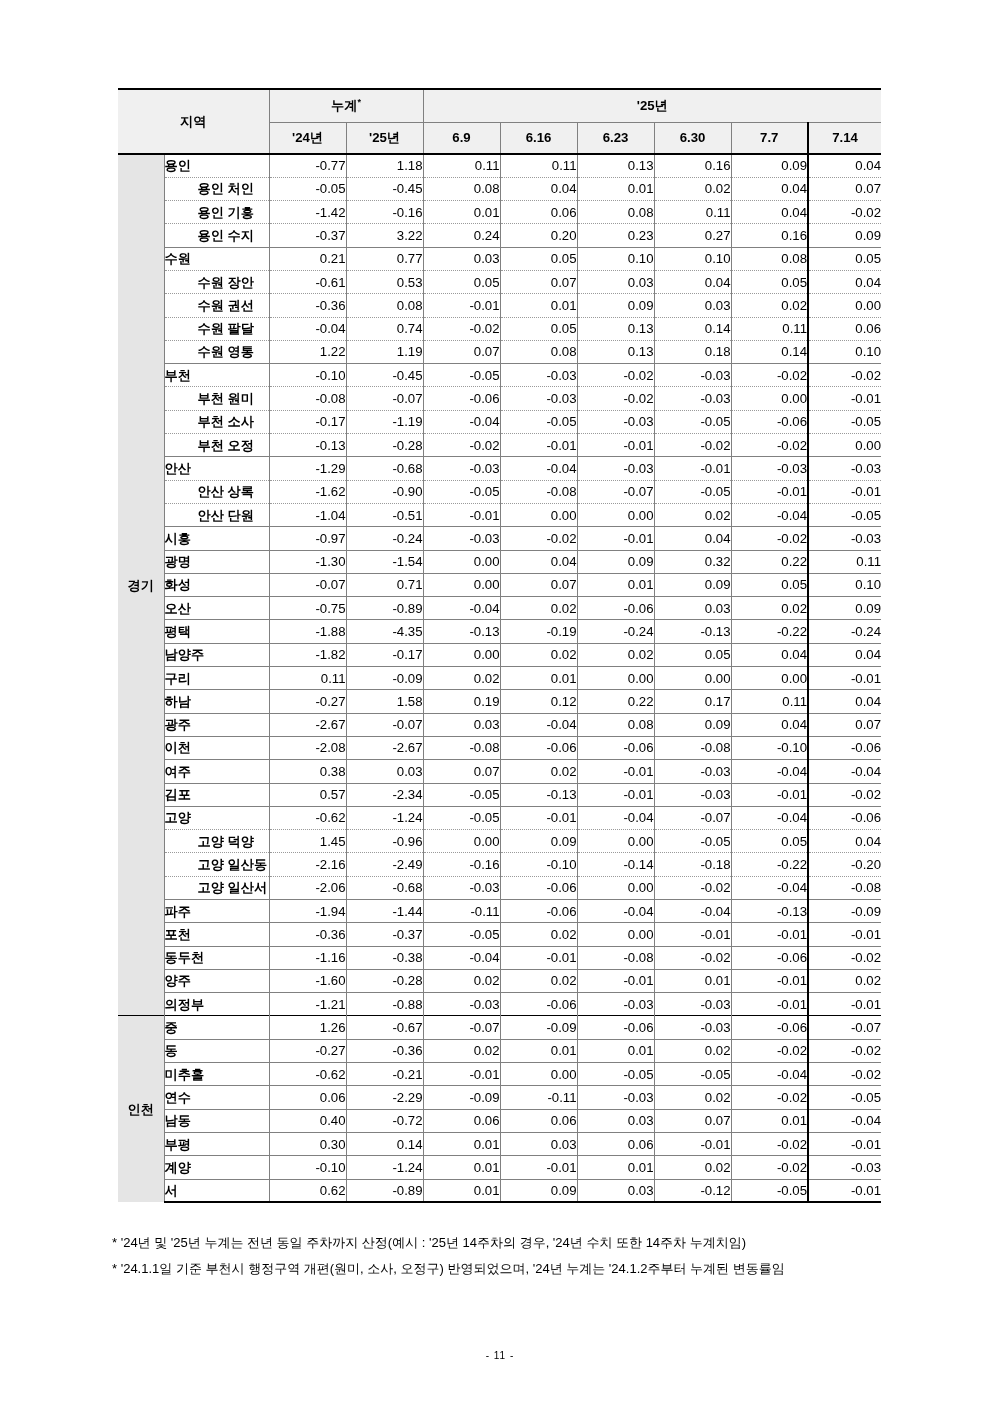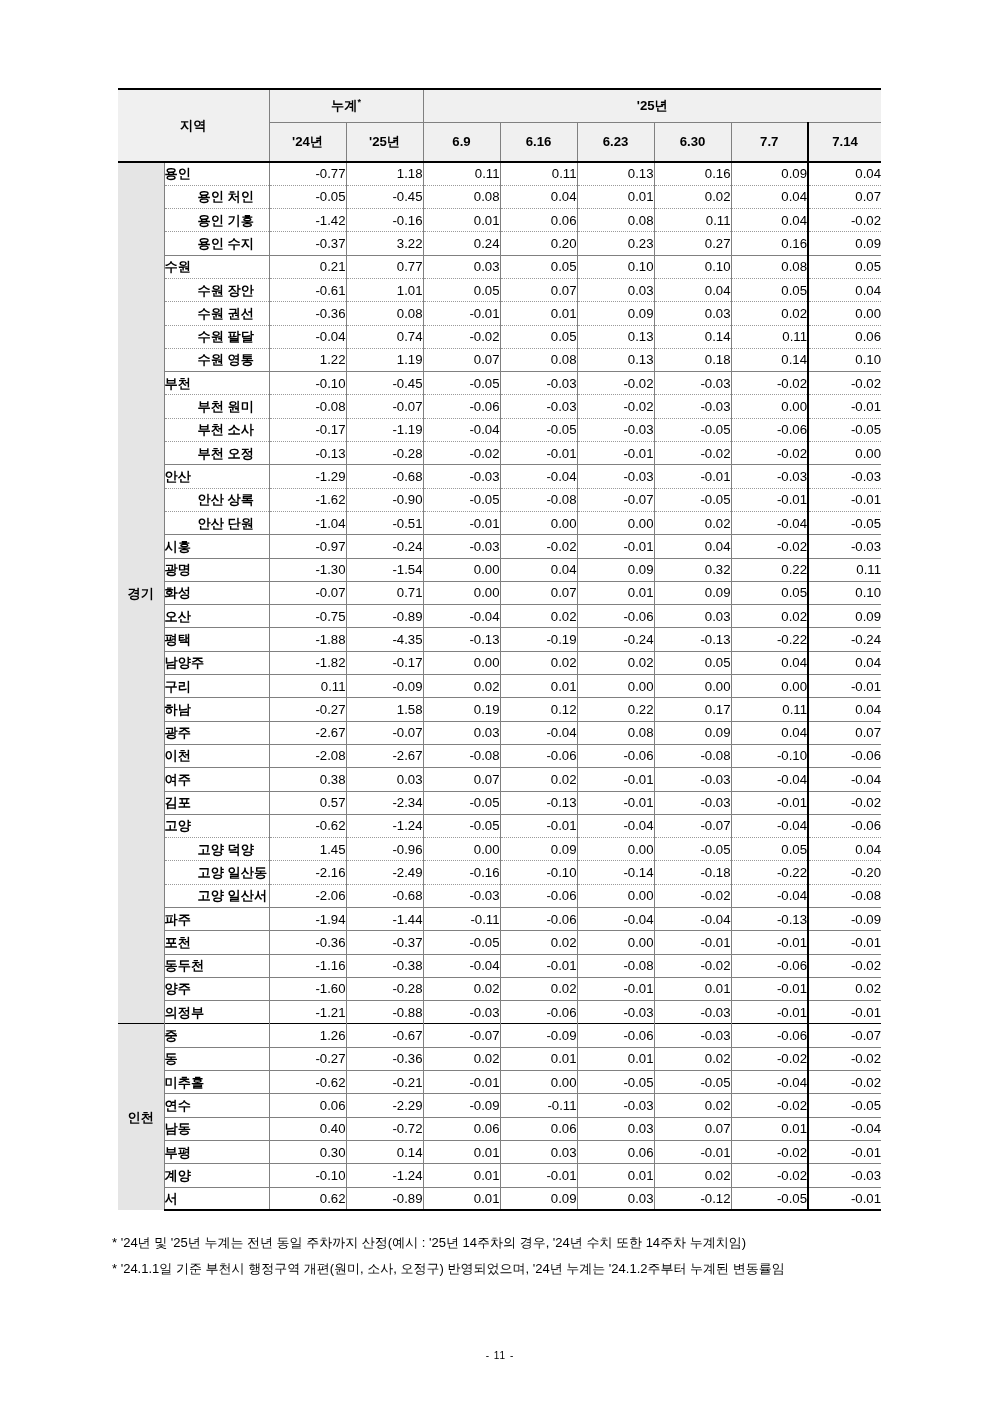--- a/index.html
+++ b/index.html
@@ -49,21 +49,21 @@
   thead th {
     background: #f0f0f0;
     font-weight: bold;
     text-align: center;
     vertical-align: middle;
     border-left: 1px solid #808080;
     border-right: 1px solid #808080;
     font-size: 13.5px;
   }
   thead tr.hr1 th { height: 33px; }
-  thead tr.hr2 th { height: 40px; }
+  thead tr.hr2 th { height: 32px; }
 
   th.h-region {
     border-top: 2.2px solid #000;
     border-bottom: 2.2px solid #000;
     border-left: none;
     border-right: 1px solid #808080;
     font-size: 15px;
   }
   th.h-cum {
     border-top: 2.2px solid #000;
@@ -258,21 +258,21 @@
             <td class="num">0.03</td>
             <td class="num">0.05</td>
             <td class="num">0.10</td>
             <td class="num">0.10</td>
             <td class="num">0.08</td>
             <td class="num lastcol">0.05</td>
           </tr>
           <tr class="sub">
             <td class="name sub">수원 장안</td>
             <td class="num">-0.61</td>
-            <td class="num">1.01</td>
+            <td class="num">0.53</td>
             <td class="num">0.05</td>
             <td class="num">0.07</td>
             <td class="num">0.03</td>
             <td class="num">0.04</td>
             <td class="num">0.05</td>
             <td class="num lastcol">0.04</td>
           </tr>
           <tr class="sub">
             <td class="name sub">수원 권선</td>
             <td class="num">-0.36</td>

